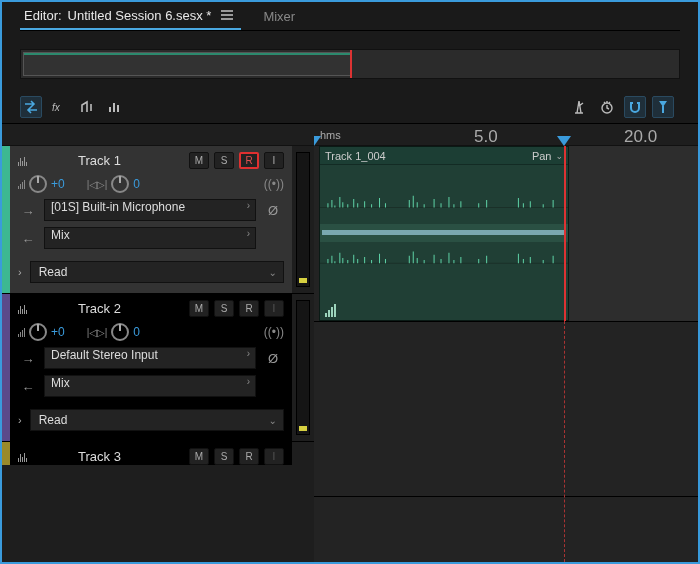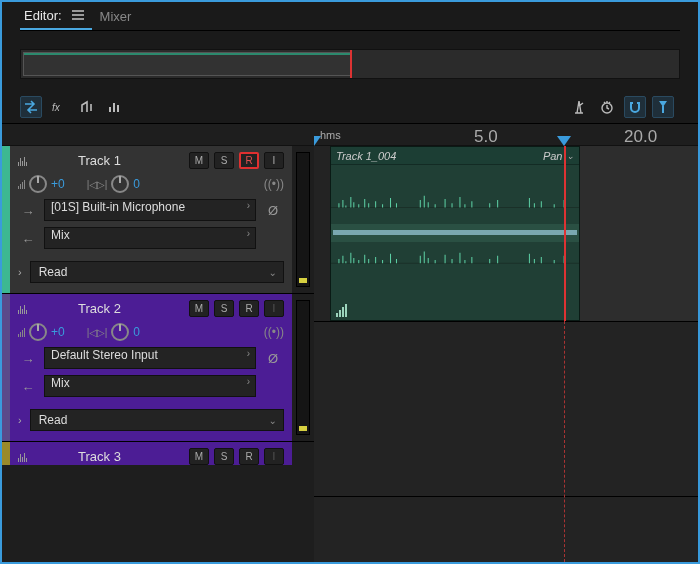--- a/index.html
+++ b/index.html
@@ -6,21 +6,21 @@
   body {
     width: 700px; height: 564px;
     background: #1a1a1a;
     font-family: -apple-system, "Segoe UI", Arial, sans-serif;
     font-size: 13px; color: #ccc;
     overflow: hidden;
     border: 2px solid #3a9bdc;
     position: relative;
   }
   
-  .tabs { display: flex; align-items: center; height: 28px; padding-left: 18px; gap: 4px; }
+  .tabs { display: flex; align-items: center; height: 28px; padding-left: 18px; gap: 18px; }
   .tab { display: flex; align-items: center; gap: 6px; height: 28px; padding: 0 4px;}
   .tab.active { border-bottom: 2px solid #4aa8e0; color: #e8e8e8; font-weight: 500;}
   .menu-burger { display:flex; flex-direction:column; gap:2px; padding:0 4px;}
   .menu-burger span { width:12px; height:2px; background:#999; display:block;}
   .tab.inactive { color:#888; }
   .tabs-underline { height:1px; background:#000; margin:0 18px 0 18px;}
   
   .overview-wrap { padding: 18px 18px 12px 18px; }
   .overview {
     position:relative; height:30px; background:#2b2b2b; border:1px solid #111;
@@ -47,21 +47,21 @@
   .playhead-marker {
     position:absolute; top:12px; transform:translateX(-50%);
     border-left:7px solid transparent; border-right:7px solid transparent; border-top:10px solid #3a9bdc;
   }
   
   .track { display:flex; }
   .tcolor { width:8px; }
   .tcolor.green { background:#3db892;}
   .tcolor.purple { background:#5b4a8a;}
   .tcolor.olive { background:#9a8a2a;}
-  .thead { flex:1; padding:6px 8px 10px 8px; display:flex; flex-direction:column; gap:6px; background:#4c1d95;}
+  .thead { flex:1; padding:6px 8px 10px 8px; display:flex; flex-direction:column; gap:6px; background:#000000;}
   .track.t1 .thead { background:#333333;}
   .track.t3 .thead { padding-bottom:0;justify-content:center;}
   .throw { display:flex; align-items:center; gap:8px; }
   .tname { flex:1; color:#ddd;margin-left:38px; }
   .msr { display:flex; gap:5px; }
   .msr-btn {
     width:20px; height:17px; background:#222; border:1px solid #111; color:#aaa;
     font-size:10px; display:flex; align-items:center; justify-content:center; border-radius:2px;
   }
   .msr-btn.armed { border:2px solid #e03030; color:#e05050;}
@@ -92,21 +92,21 @@
   .chev-toggle { color:#aaa; font-size:11px;}
   .auto-dd { flex:1; height:22px; background:#232323; border:1px solid #111; display:flex; align-items:center; padding:0 8px; font-size:12px; color:#ddd; position:relative;}
   .auto-dd .chev { position:absolute; right:6px; color:#888; font-size:10px;}
   
   .meter-col { width:22px; display:flex; flex-direction:column; align-items:center; justify-content:flex-end; padding:6px 0; gap:2px;}
   .meter { width:14px; flex:1; background:#151515; border:1px solid #000; position:relative; min-height:100px;}
   .meter .peak { position:absolute; bottom:3px; left:2px; right:2px; height:5px; background:linear-gradient(#d6d040,#d6d040);}
   
   .track-sep { height:1px; background:#000;}
   
-  .lane { position:absolute; left:16px; right:0;font-style:italic; }
+  .lane { position:absolute; left:5px; right:0; }
   .lane.l1 { top:22px; height:175px; }
   .lane.l2 { top:197px; height:175px; }
   .lane.l3 { top:372px; height:60px; }
   .clip {
     position:absolute; left:0; top:0; bottom:0; width:250px;
     background:#1c3e34; border:1px solid #0a1a15;
     display:flex; flex-direction:column;
   }
   .clip-header { height:18px; display:flex; align-items:center; padding:0 5px; font-size:11px; color:#ccc; border-bottom:1px solid rgba(0,0,0,.3);}
   .clip-header .spacer{flex:1;}
@@ -125,20 +125,21 @@
   .vline-play.dashed { border-left:1px dashed #a33; background:none; width:0;}
   .wave-icon { display:inline-flex; align-items:flex-end; gap:1px; height:10px; margin-right:5px;}
   .wave-icon span{ width:1px; background:#999;}
 </style>
 </head>
 <body>
 
 <div class="tabs">
   <div class="tab active">
     <span>Editor:</span>
+    <span>Untitled Session 6.sesx *</span>
     <span class="menu-burger">
         <span></span>
         <span></span>
         <span></span>
       </span>
   </div>
   <div class="tab inactive">
     <span>Mixer</span>
   </div>
 </div>

